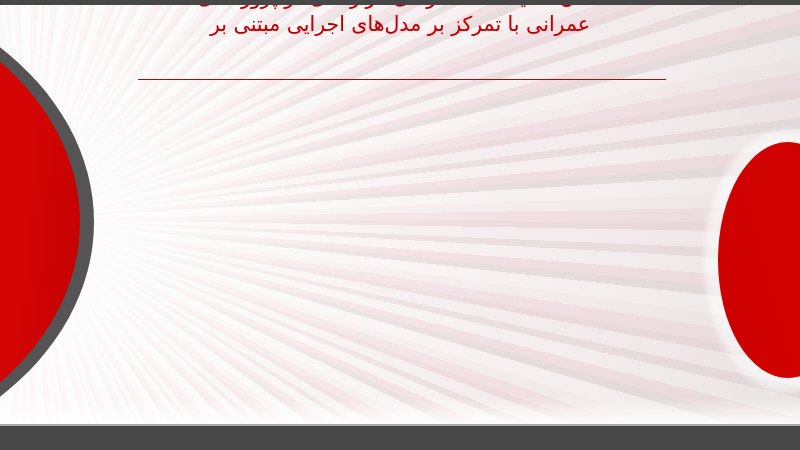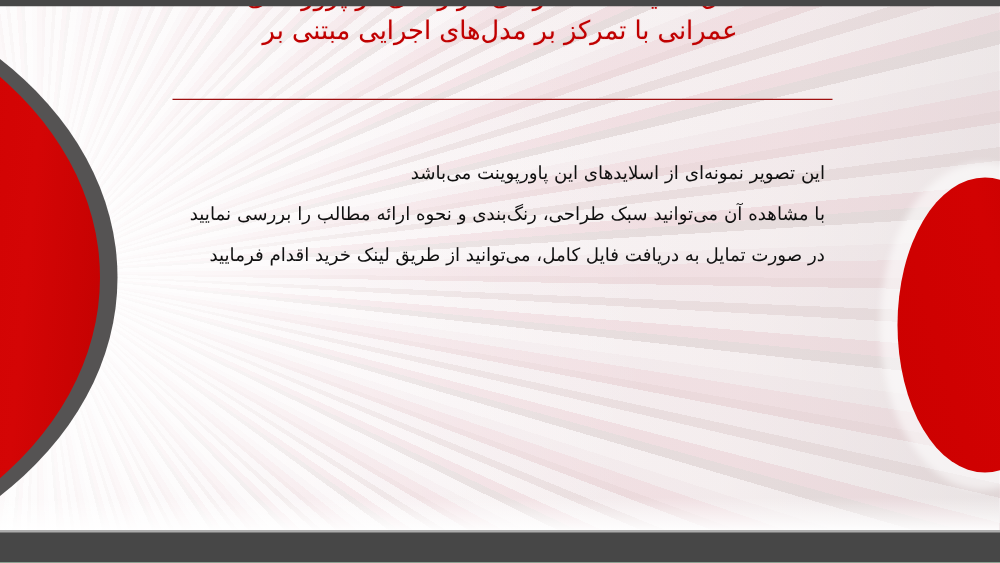--- a/index.html
+++ b/index.html
@@ -3,21 +3,21 @@
 <meta charset="utf-8">
 <style>
   html,body{margin:0;padding:0;}
   body{
     width:800px;height:450px;overflow:hidden;
     background:#4a4a4a;
     font-family:"DejaVu Sans","Liberation Sans",sans-serif;
   }
   #slide{
     position:relative;width:800px;height:450px;overflow:hidden;
-    background:#86efac;
+    background:#fde047;
   }
 
   
   .plate{
     position:absolute;left:0;top:4px;width:800px;height:420px;
     overflow:hidden;
     background:#efe7e8;
   }
   
   .fan{
@@ -138,22 +138,17 @@
   <div class="left-outline"></div>
   <div class="left-red"></div>
   <div class="left-red-sheen"></div>
 
   <div class="title-block">
     <div class="title-line">کامل مقایسه ساختارهای قراردادی در پروژه‌های</div>
     <div class="title-line">عمرانی با تمرکز بر مدل‌های اجرایی مبتنی بر</div>
   </div>
   <div class="title-rule"></div>
 
-  <div class="body-block">
-    <div class="body-line">این تصویر نمونه‌ای از اسلایدهای این پاورپوینت می‌باشد</div>
-    <div class="body-line">با مشاهده آن می‌توانید سبک طراحی، رنگ‌بندی و نحوه ارائه مطالب را بررسی نمایید</div>
-    <div class="body-line">در صورت تمایل به دریافت فایل کامل، می‌توانید از طریق لینک خرید اقدام فرمایید</div>
-  </div>
 
   <div class="band-top"></div>
   <div class="band-bottom"></div>
 
 </div>
 
 </body></html>

